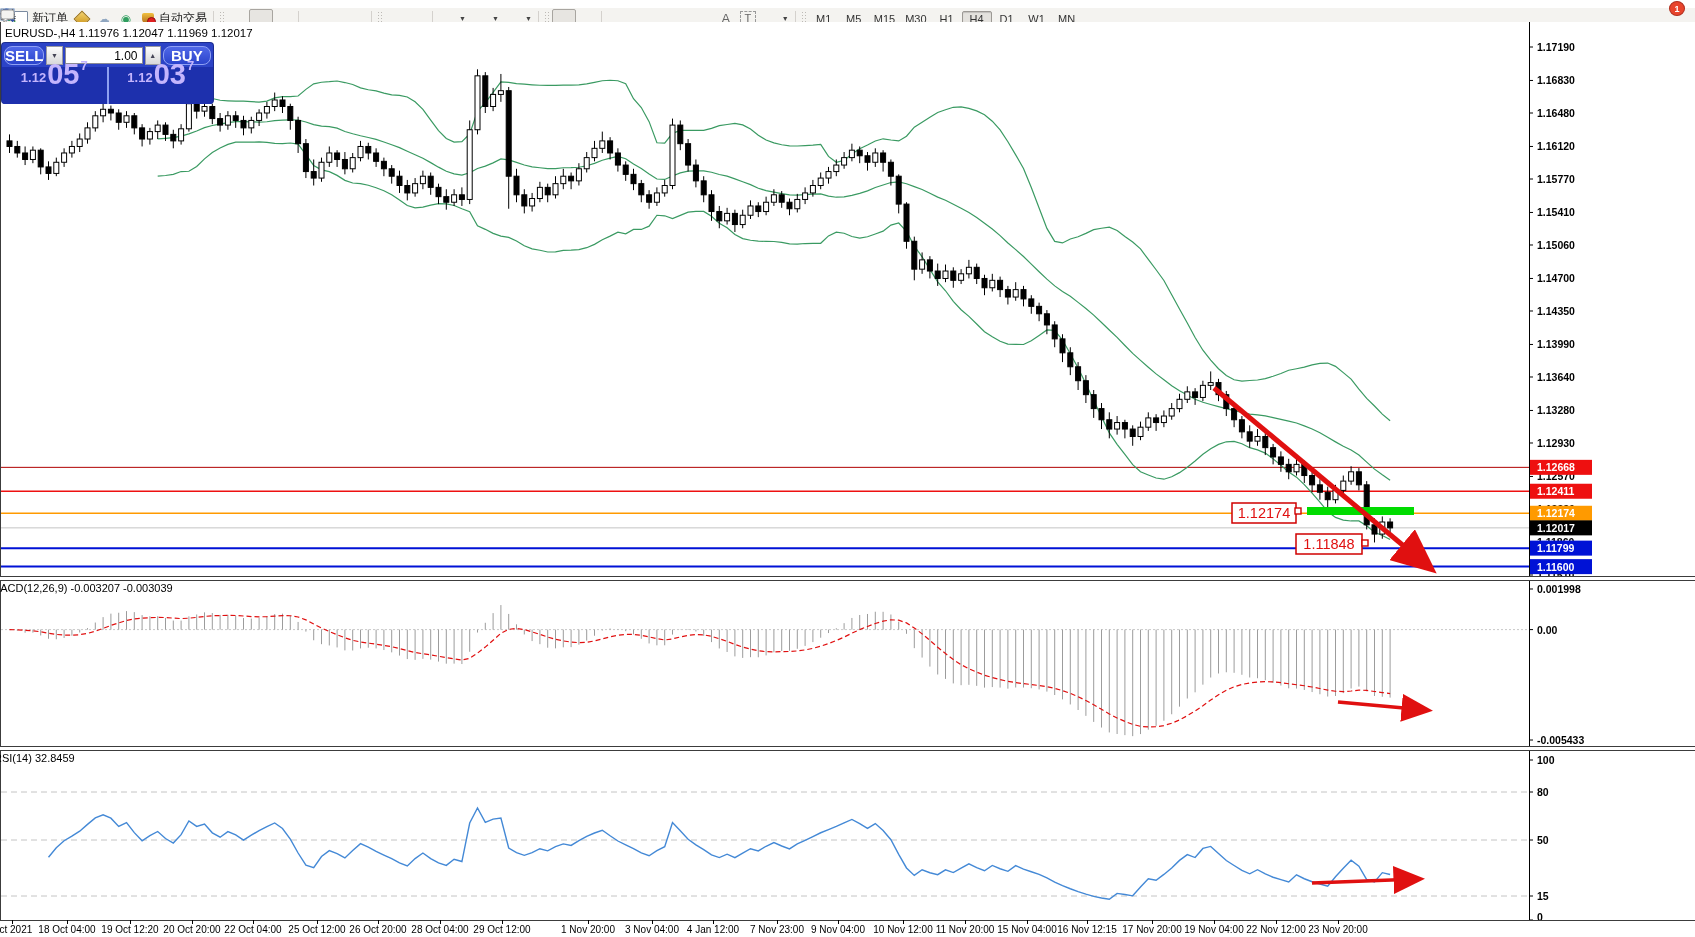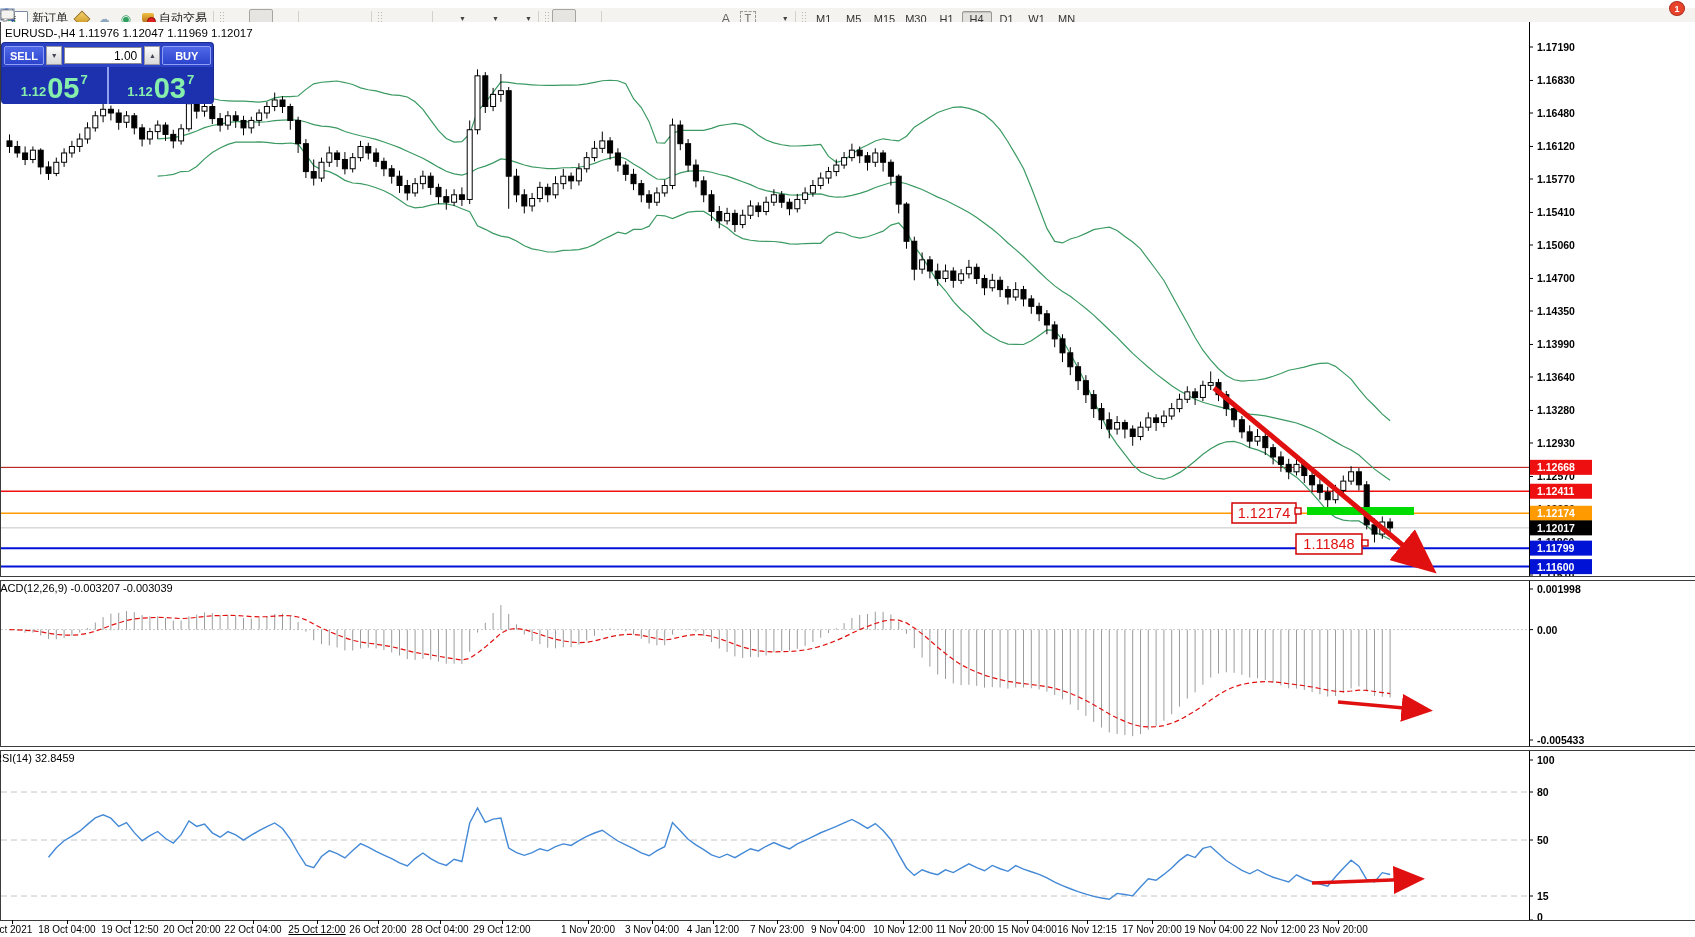--- a/index.html
+++ b/index.html
@@ -23,27 +23,27 @@
   
   .panel{position:absolute;left:0;background:#fff;}
   svg{position:absolute;left:0;top:0;}
   .sepline{position:absolute;left:0;width:1695px;height:3px;background:#fff;border-top:1px solid #3c3c3c;border-bottom:1px solid #3c3c3c;z-index:5;}
   #chart-title{position:absolute;left:5px;top:27px;font-size:11.5px;color:#000;z-index:4;}
   #macd-label{position:absolute;left:-9px;font-size:11px;color:#000;z-index:4;}
   #rsi-label{position:absolute;left:-6px;font-size:11px;color:#000;z-index:4;}
   
   #trade-panel{position:absolute;left:2px;top:43px;width:211px;height:60px;background:#2c43c6;border-radius:3px;z-index:6;box-shadow:0 0 0 1px #1b2c90;}
   #tp-row1{display:flex;align-items:center;height:21px;padding:2px 2px 0 2px;gap:2px;}
-  .tp-btn{height:17px;background:linear-gradient(#5068e8,#2b44cc);border:1px solid #8fa0f4;border-radius:2px;color:#fff;font-size:11px;font-weight:bold;display:flex;align-items:center;justify-content:center;}
+  .tp-btn{height:17px;background:linear-gradient(#5068e8,#2b44cc);border:1px solid #8fa0f4;border-radius:8px;color:#fff;font-size:15px;font-weight:bold;display:flex;align-items:center;justify-content:center;}
   #sell-btn{width:40px;}
   #buy-btn{width:49px;}
   .spin-btn{width:15px;height:17px;background:linear-gradient(#fdfdfd,#d8d8da);border:1px solid #9a9aa2;color:#445;font-size:7px;display:flex;align-items:center;justify-content:center;}
   #lot-input{width:68px;height:15px;border:1px solid #8a8a94;background:#fff;font-size:12px;text-align:right;padding:0 4px;font-family:"Liberation Sans",sans-serif;}
   #tp-row2{display:flex;height:37px;margin-top:1px;}
-  .tp-price{flex:1;background:#1d30ad;display:flex;align-items:flex-end;justify-content:center;color:#86efac;padding-bottom:3px;}
+  .tp-price{flex:1;background:#1d30ad;display:flex;align-items:flex-end;justify-content:center;color:#c4b5fd;padding-bottom:17px;}
   .tp-price:first-child{border-right:2px solid #8fa0f0;border-bottom-left-radius:3px;}
   .tp-price:last-child{border-bottom-right-radius:3px;}
   .p-small{font-size:13px;font-weight:bold;margin:0 1px 2px 0;}
   .p-big{font-size:29px;font-weight:bold;line-height:.85;}
   .p-sup{font-size:13px;font-weight:bold;margin:0 0 14px 1px;}
   
   #time-axis{position:absolute;left:0;top:920px;width:1695px;height:17px;background:#fff;border-top:1px solid #3c3c3c;}
   .t-label{position:absolute;top:3px;font-size:10px;color:#000;white-space:nowrap;transform:translateX(-50%);}
   .t-tick{position:absolute;top:-1px;width:1px;height:4px;background:#000;}
 </style>
@@ -959,27 +959,27 @@
     </svg>
 </div>
 <div id="rsi-label" style="top:752px;">RSI(14) 32.8459</div>
 
 <div id="time-axis">
     <div class="t-tick" style="left: 12px;"></div>
     <div class="t-label" style="left: 12px;">Oct 2021</div>
     <div class="t-tick" style="left: 67px;"></div>
     <div class="t-label" style="left: 67px;">18 Oct 04:00</div>
     <div class="t-tick" style="left: 130px;"></div>
-    <div class="t-label" style="left: 130px;">19 Oct 12:50</div>
+    <div class="t-label" style="left: 130px;">19 Oct 12:20</div>
     <div class="t-tick" style="left: 192px;"></div>
     <div class="t-label" style="left: 192px;">20 Oct 20:00</div>
     <div class="t-tick" style="left: 253px;"></div>
     <div class="t-label" style="left: 253px;">22 Oct 04:00</div>
     <div class="t-tick" style="left: 317px;"></div>
-    <div class="t-label" style="left: 317px; text-decoration: underline;">25 Oct 12:00</div>
+    <div class="t-label" style="left: 317px;">25 Oct 12:00</div>
     <div class="t-tick" style="left: 378px;"></div>
     <div class="t-label" style="left: 378px;">26 Oct 20:00</div>
     <div class="t-tick" style="left: 440px;"></div>
     <div class="t-label" style="left: 440px;">28 Oct 04:00</div>
     <div class="t-tick" style="left: 502px;"></div>
     <div class="t-label" style="left: 502px;">29 Oct 12:00</div>
     <div class="t-tick" style="left: 588px;"></div>
     <div class="t-label" style="left: 588px;">1 Nov 20:00</div>
     <div class="t-tick" style="left: 652px;"></div>
     <div class="t-label" style="left: 652px;">3 Nov 04:00</div>

